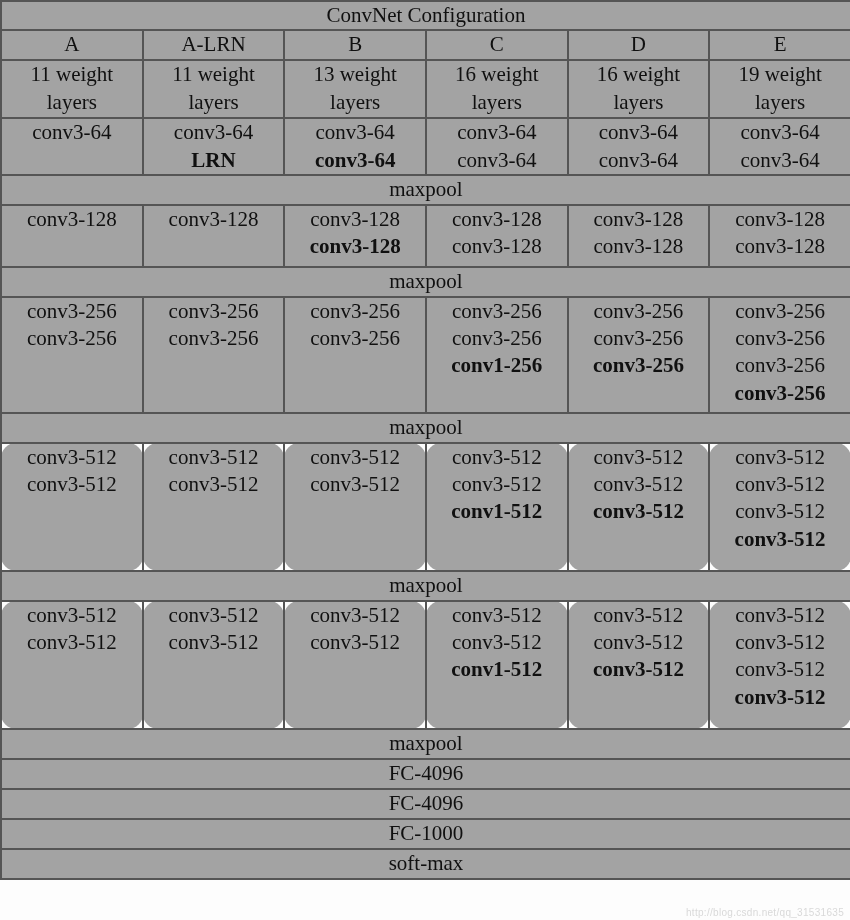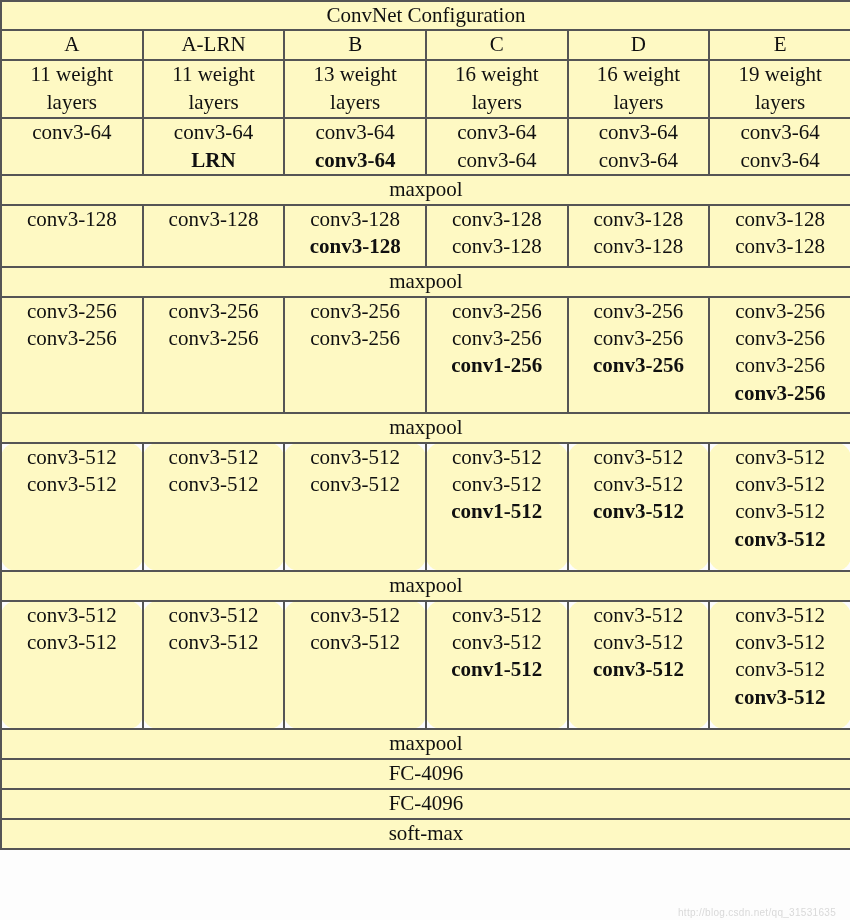--- a/index.html
+++ b/index.html
@@ -32,21 +32,21 @@
     background: #fdfdfd;
   }
 
   table.convnet col { width: 141.666px; }
 
   table.convnet td {
     border: 2px solid #555555;
     text-align: center;
     vertical-align: top;
     padding: 0;
-    background: #fef9c3;
+    background: #a3a3a3;
     color: #101010;
     font-size: 21px;
     line-height: 1.30;
   }
 
   
   td.title-cell {
     height: 28px;
     font-size: 22px;
     vertical-align: middle;
@@ -83,21 +83,21 @@
   tr.block-64  td.stack-cell { height: 56px; }
   tr.block-128 td.stack-cell { height: 62px; }
   tr.block-256 td.stack-cell { height: 116px; }
   tr.block-512 td.stack-cell { height: 128px; border-radius: 15px; }
 
   .line { display: block; white-space: nowrap; }
   .line.bold { font-weight: bold; }
 
   .watermark {
     position: absolute;
-    right: 14px;
+    right: 6px;
     bottom: 2px;
     font-family: "Liberation Sans", sans-serif;
     font-size: 10px;
     color: #d9d9d9;
     letter-spacing: 0.3px;
     user-select: none;
     pointer-events: none;
   }
 </style>
 </head>
@@ -320,20 +320,23 @@
       <tr>
         <td class="full-span" colspan="6">maxpool</td>
       </tr>
       <tr>
         <td class="full-span" colspan="6">FC-4096</td>
       </tr>
       <tr>
         <td class="full-span" colspan="6">FC-4096</td>
       </tr>
       <tr>
+        <td class="full-span" colspan="6">FC-1000</td>
+      </tr>
+      <tr>
         <td class="full-span" colspan="6">soft-max</td>
       </tr>
 
     </tbody>
   </table>
 
   <div class="watermark">http://blog.csdn.net/qq_31531635</div>
 
 </div>
 

